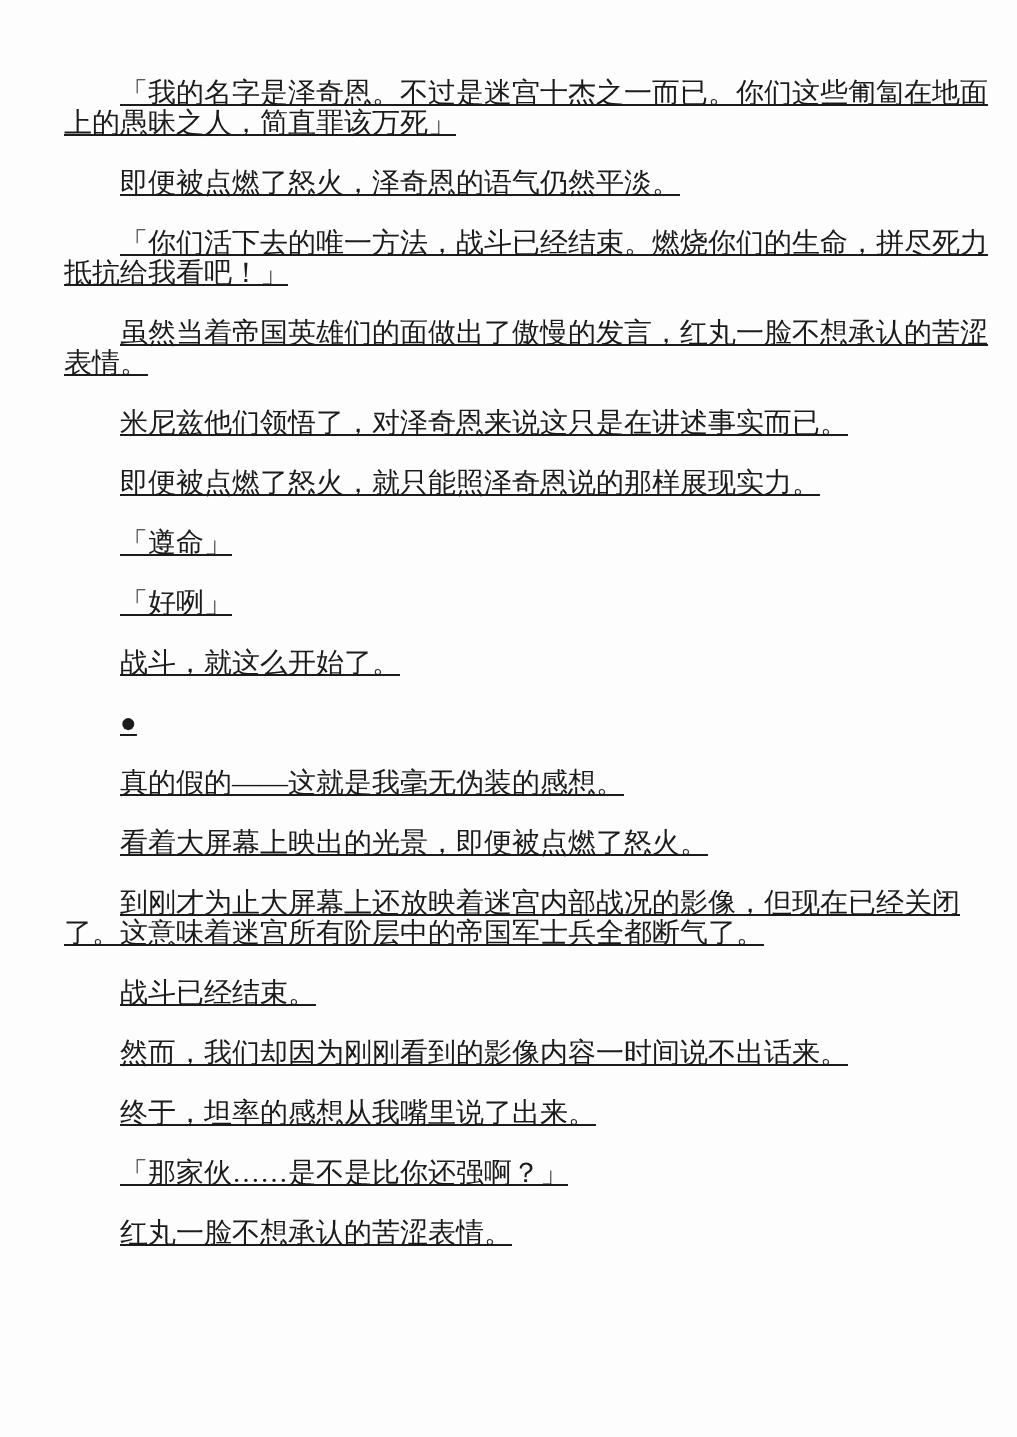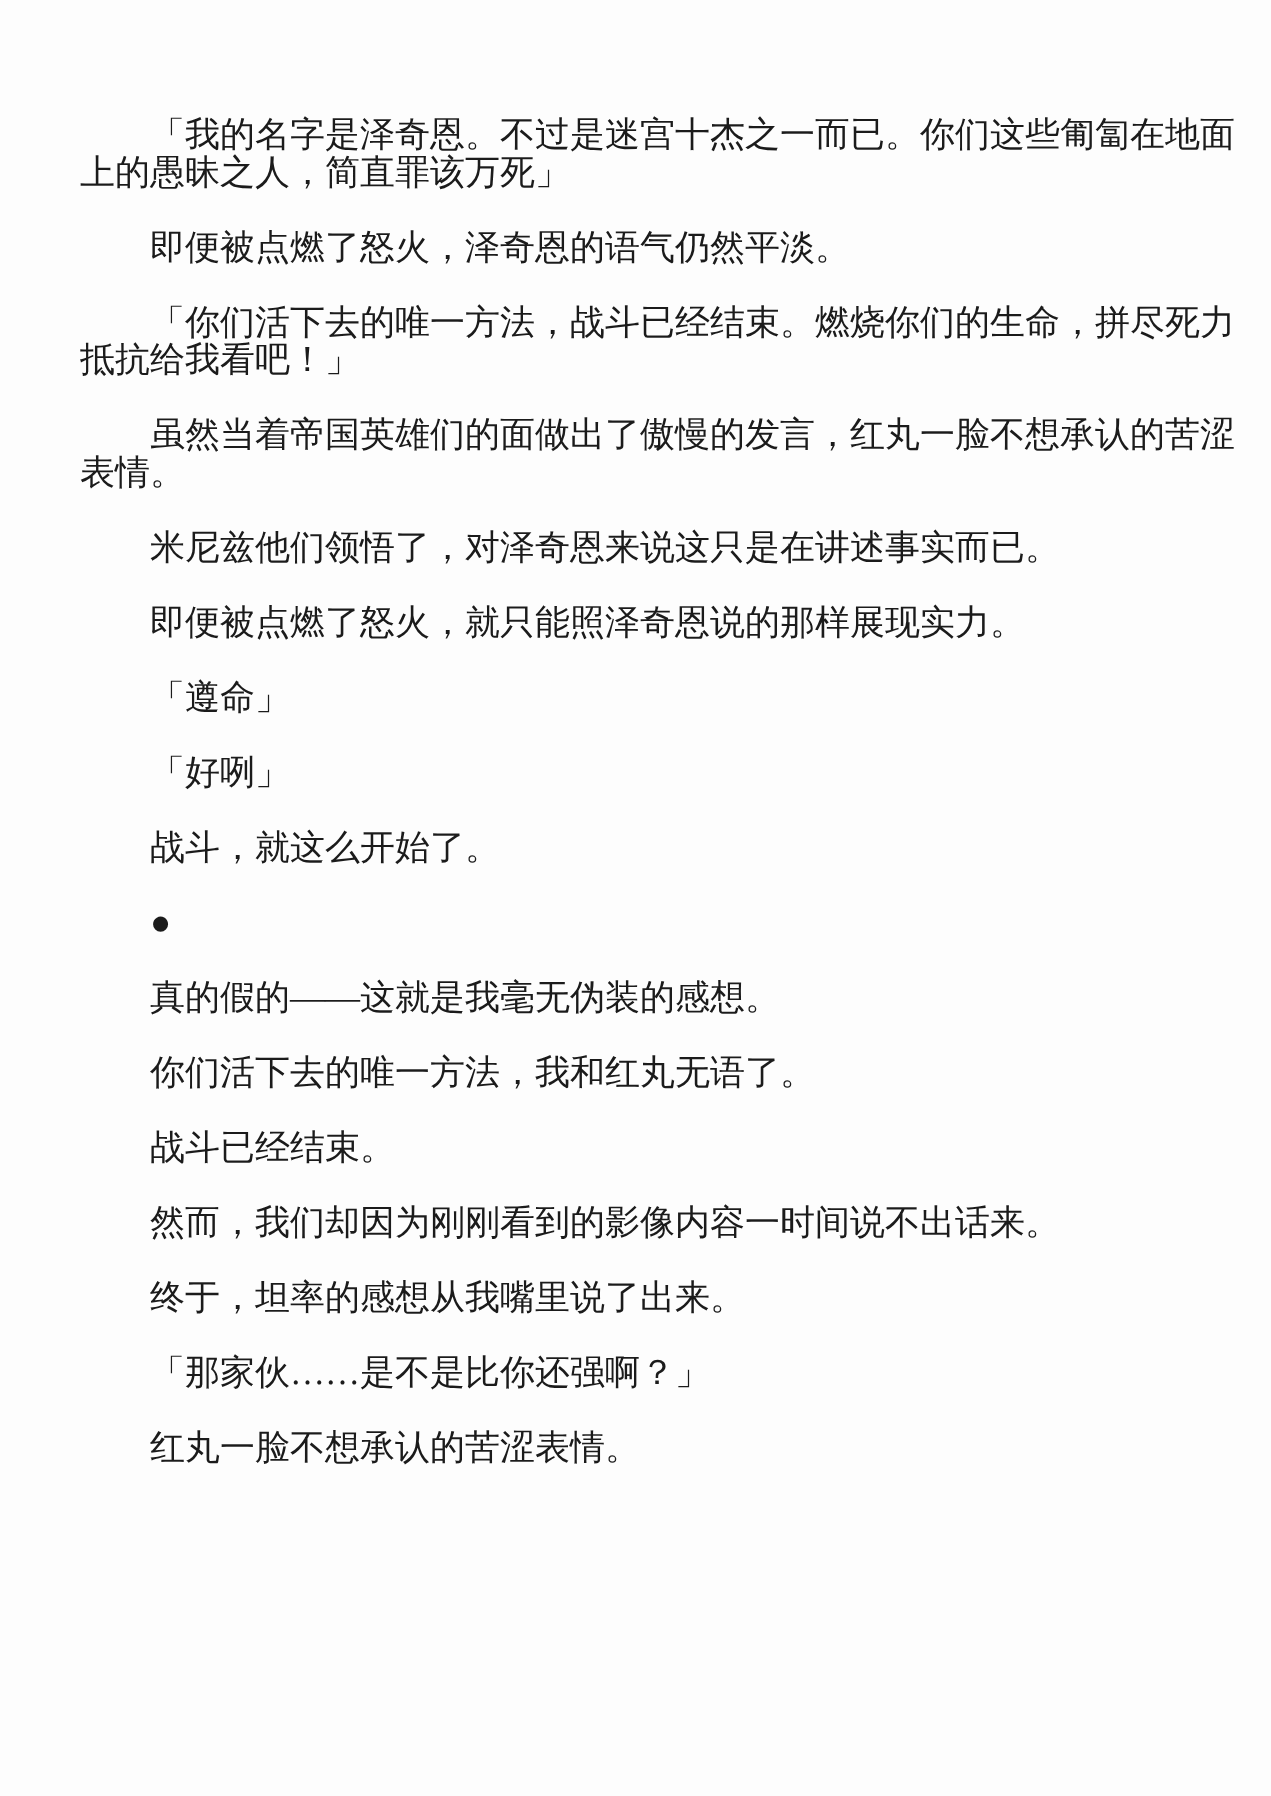--- a/index.html
+++ b/index.html
@@ -16,23 +16,24 @@
     background: #fdfdfd;
     color: #1b1b1b;
     font-family: "Liberation Serif", "DejaVu Serif", serif;
     font-size: 28px;
     line-height: 30px;
     text-align: left;
     line-break: strict;
     overflow: hidden;
   }
   .para {
-    margin: 16px 0 30px 0;
+    margin: 0 0 30px 0;
     text-indent: 2em;
     white-space: normal;
+    text-decoration: underline;
   }
   .para.separator {
     font-size: 28px;
   }
 </style>
 </head>
 <body>
 
 <div class="page" style="background: rgb(253, 253, 253); color: rgb(27, 27, 27);">
   <div id="text-body">
@@ -40,20 +41,21 @@
       <p class="para">即便被点燃了怒火，泽奇恩的语气仍然平淡。</p>
       <p class="para">「你们活下去的唯一方法，战斗已经结束。燃烧你们的生命，拼尽死力抵抗给我看吧！」</p>
       <p class="para">虽然当着帝国英雄们的面做出了傲慢的发言，红丸一脸不想承认的苦涩表情。</p>
       <p class="para">米尼兹他们领悟了，对泽奇恩来说这只是在讲述事实而已。</p>
       <p class="para">即便被点燃了怒火，就只能照泽奇恩说的那样展现实力。</p>
       <p class="para">「遵命」</p>
       <p class="para">「好咧」</p>
       <p class="para">战斗，就这么开始了。</p>
       <p class="para separator">●</p>
       <p class="para">真的假的——这就是我毫无伪装的感想。</p>
-      <p class="para">你们活下去的唯一方法，我和红丸无语了。</p>
+      <p class="para">看着大屏幕上映出的光景，即便被点燃了怒火。</p>
+      <p class="para">到刚才为止大屏幕上还放映着迷宫内部战况的影像，但现在已经关闭了。这意味着迷宫所有阶层中的帝国军士兵全都断气了。</p>
       <p class="para">战斗已经结束。</p>
       <p class="para">然而，我们却因为刚刚看到的影像内容一时间说不出话来。</p>
       <p class="para">终于，坦率的感想从我嘴里说了出来。</p>
       <p class="para">「那家伙……是不是比你还强啊？」</p>
       <p class="para">红丸一脸不想承认的苦涩表情。</p>
     </div>
 </div>
 
 </body></html>

